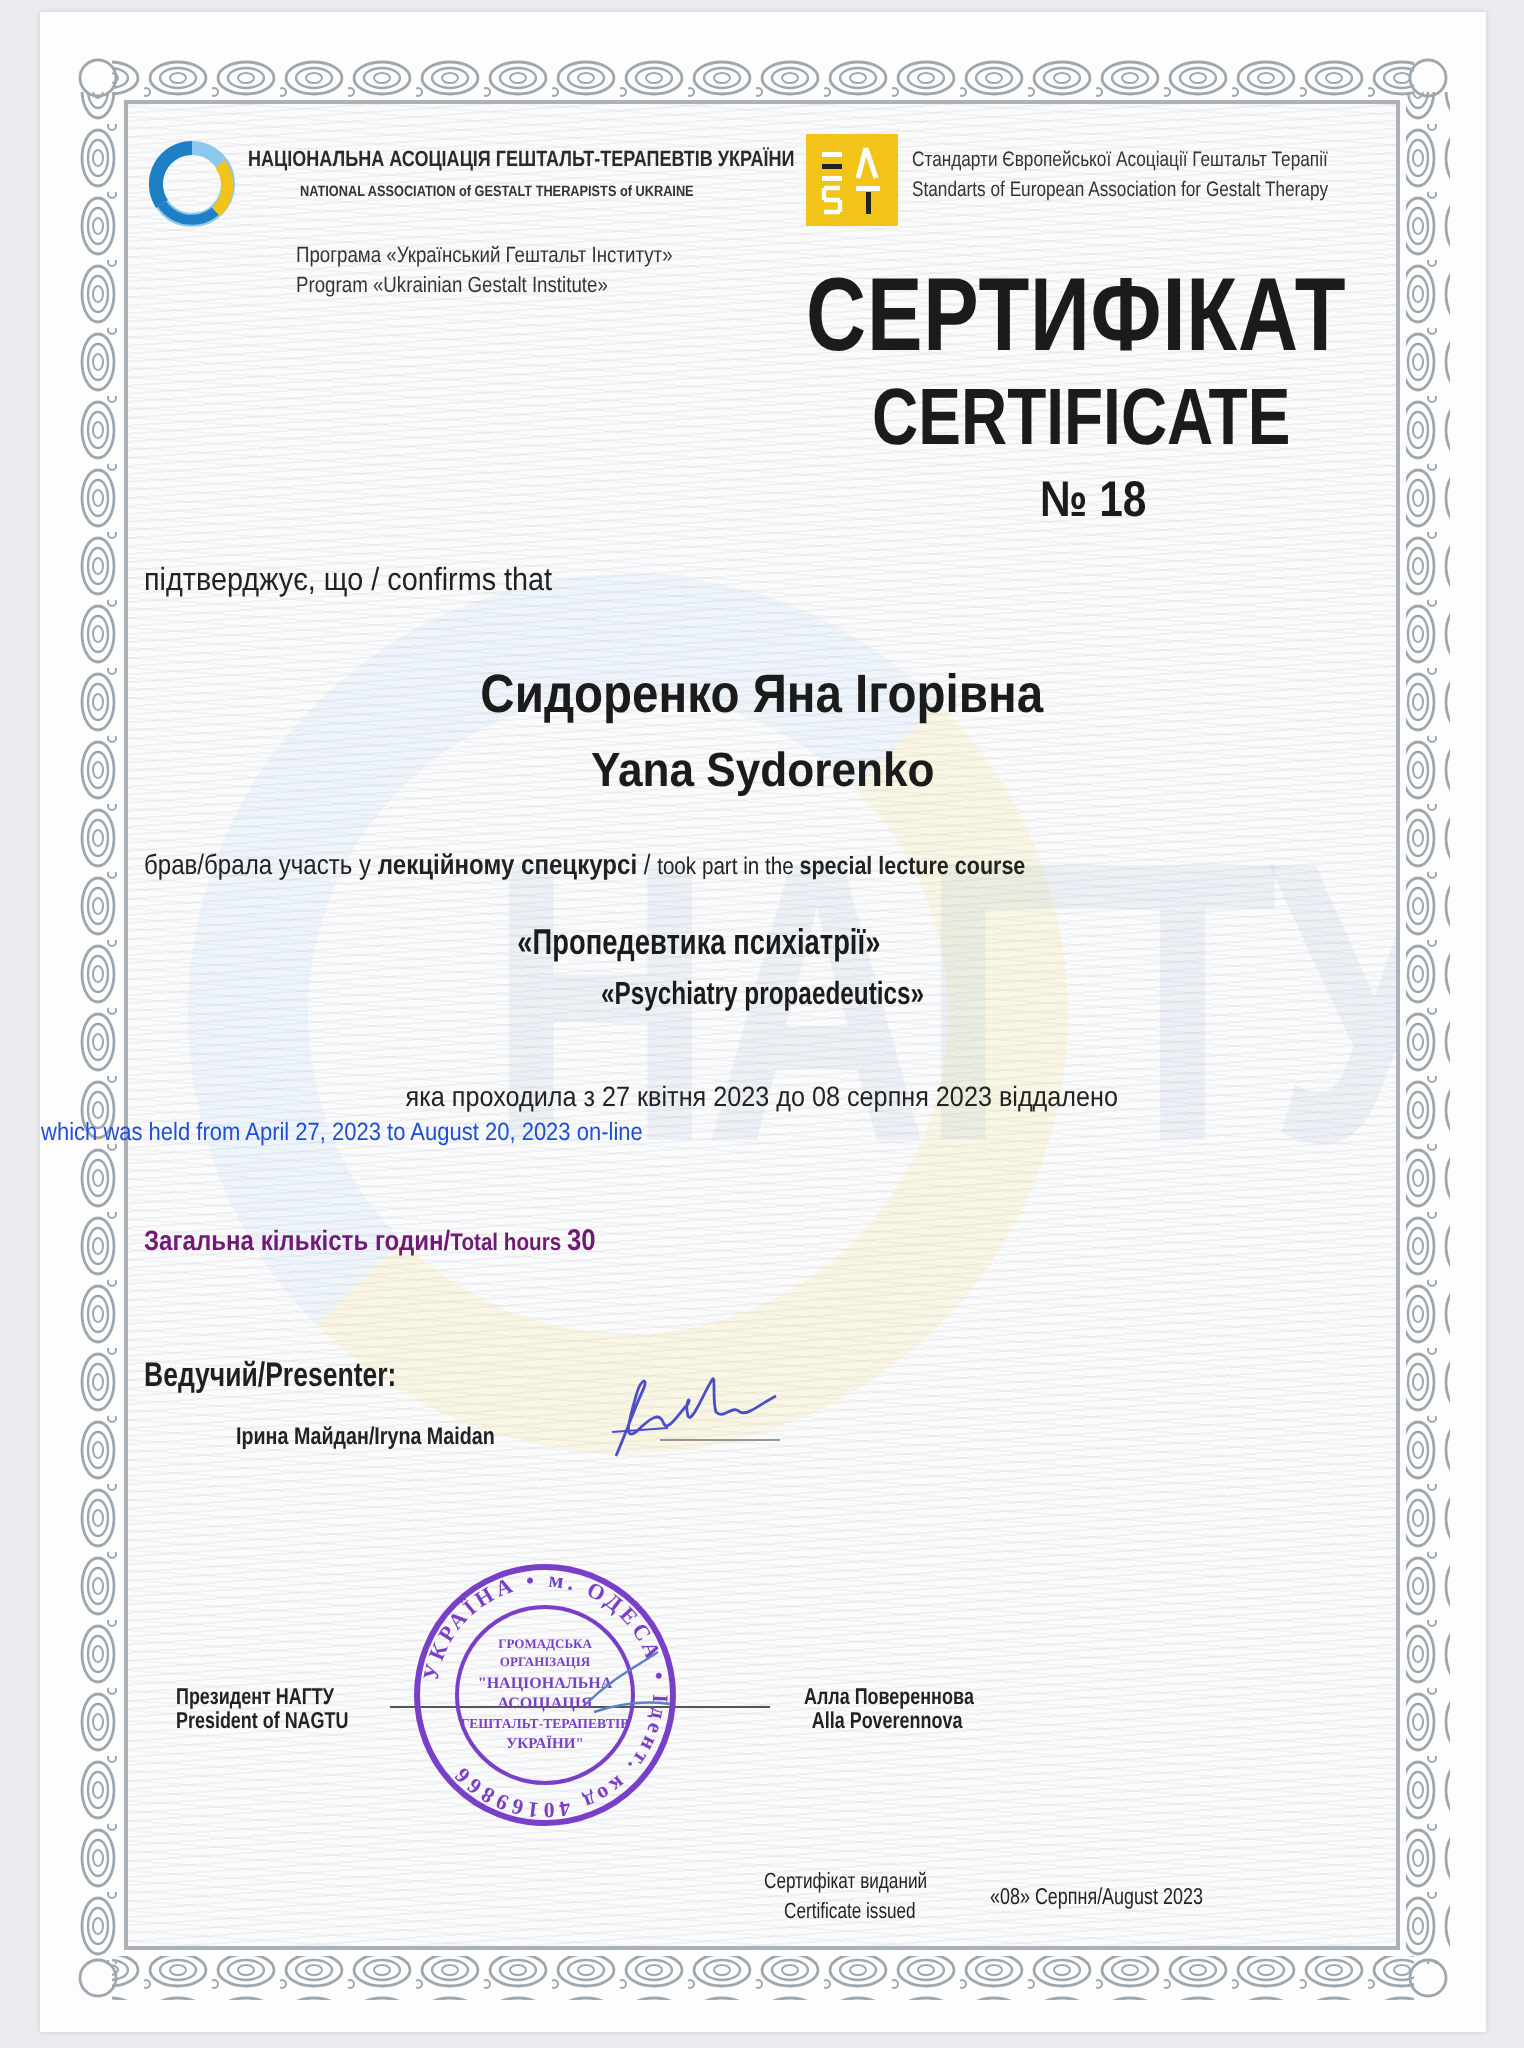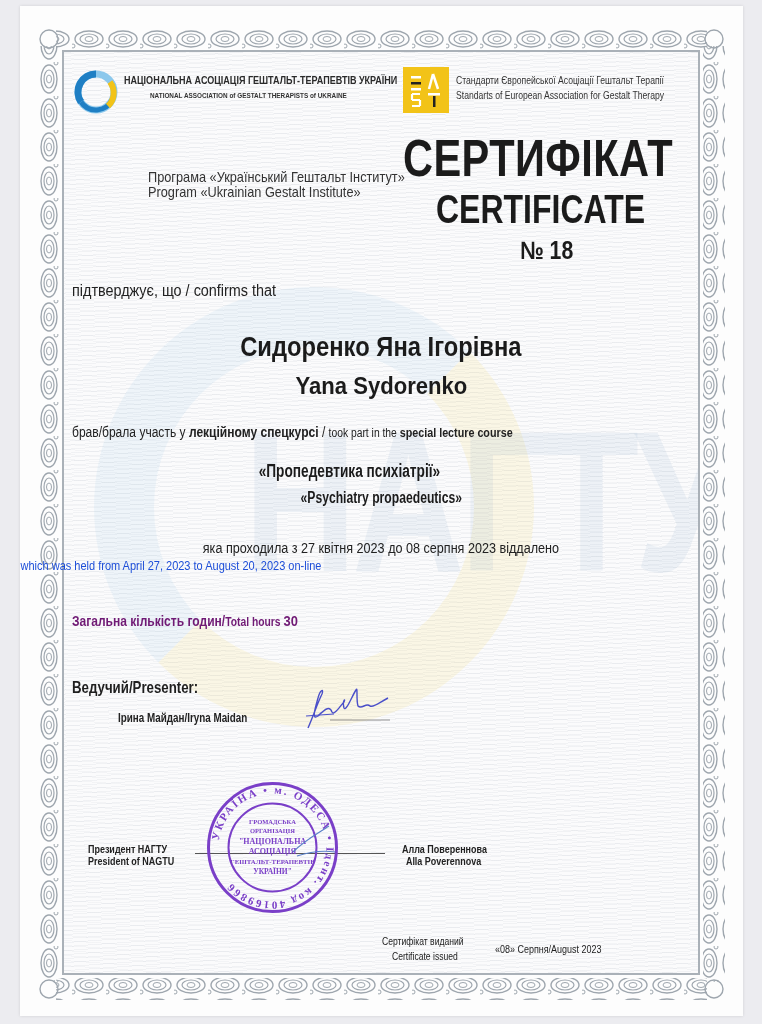--- a/index.html
+++ b/index.html
@@ -30,21 +30,21 @@
     position:absolute; left:180px; top:335px; font-family:"Liberation Sans", sans-serif;
     font-weight:bold; font-size:200px; letter-spacing:-6px; color:rgba(120,160,200,0.10);
     transform:scaleX(0.78); transform-origin:left top;
   }
   .abs { position:absolute; }
   .cond { transform-origin:left top; display:inline-block; white-space:nowrap; }
   
   .nagtu-logo { left:72px; top:68px; width:48px; height:48px; }
   .nagtu-title { left:124px; top:74px; font-size:11px; font-weight:bold; color:#2a2a2a; }
   .nagtu-sub { left:150px; top:91px; font-size:7.5px; font-weight:bold; color:#333; }
-  .program { left:148px; top:121px; font-size:15px; color:#333; line-height:15px;margin-top:48px; }
+  .program { left:148px; top:121px; font-size:11px; color:#333; line-height:15px; }
   .eagt-logo { left:403px; top:67px; width:46px; height:46px; background:#f2c318; }
   .eagt-text { left:456px; top:73px; font-size:10.5px; color:#333; line-height:15px; }
   .cert-title-ua { left:403px; top:128px; font-size:52px; font-weight:bold; color:#1b1b1b; letter-spacing:0.5px; }
   .cert-title-en { left:436px; top:187px; font-size:40px; font-weight:bold; color:#1b1b1b; }
   .cert-no { left:520px; top:236px; font-size:25px; font-weight:bold; color:#1b1b1b; }
   .confirms { left:72px; top:282px; font-size:16px; color:#222; }
   .name-ua { left:0; width:762px; top:332px; text-align:center; font-size:27px; font-weight:bold; color:#1b1b1b; }
   .name-en { left:0; width:762px; top:372px; text-align:center; font-size:24px; font-weight:bold; color:#1b1b1b; }
   .took-part { left:72px; top:424px; font-size:14px; color:#222; }
   .course-ua { left:0; width:698px; top:461px; text-align:center; font-size:18px; font-weight:bold; color:#1b1b1b; }

